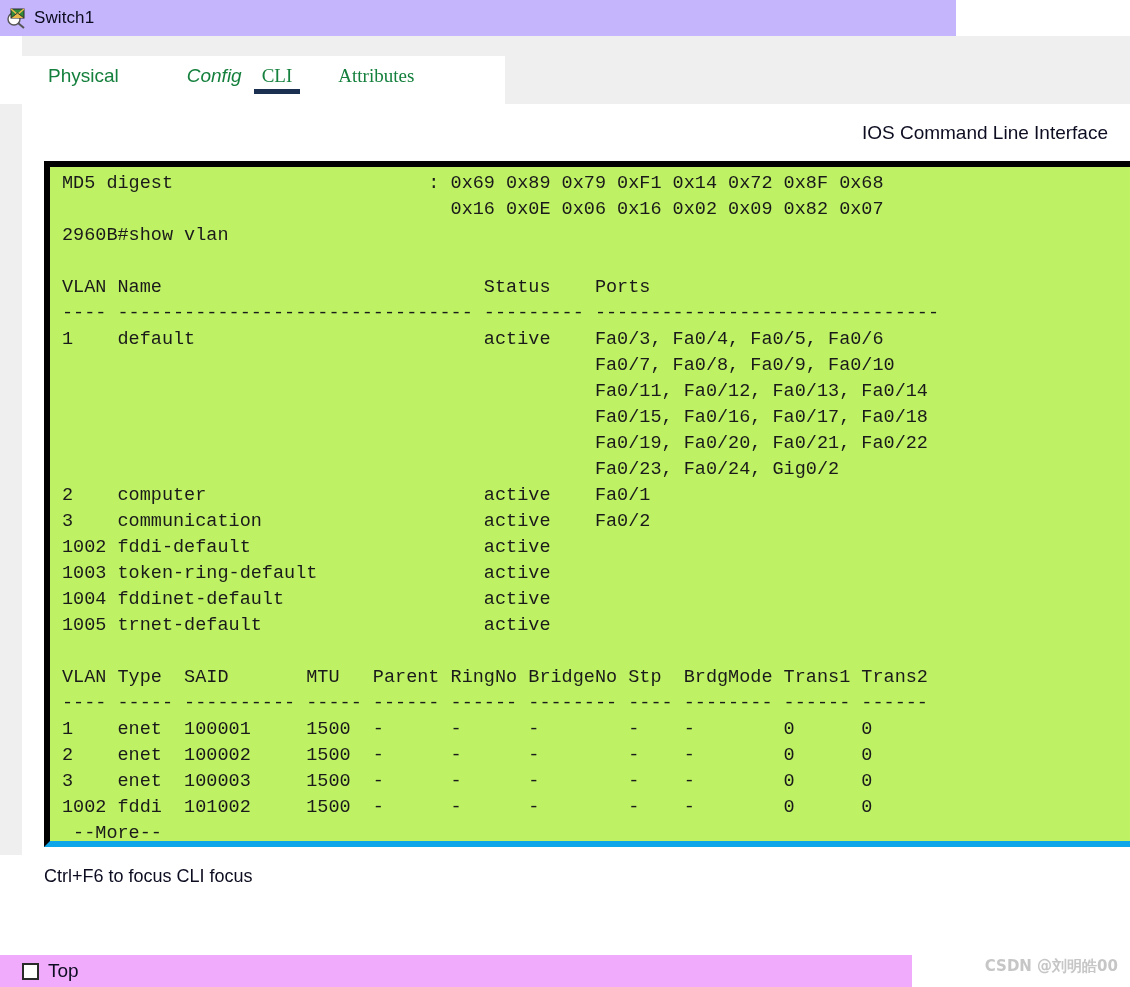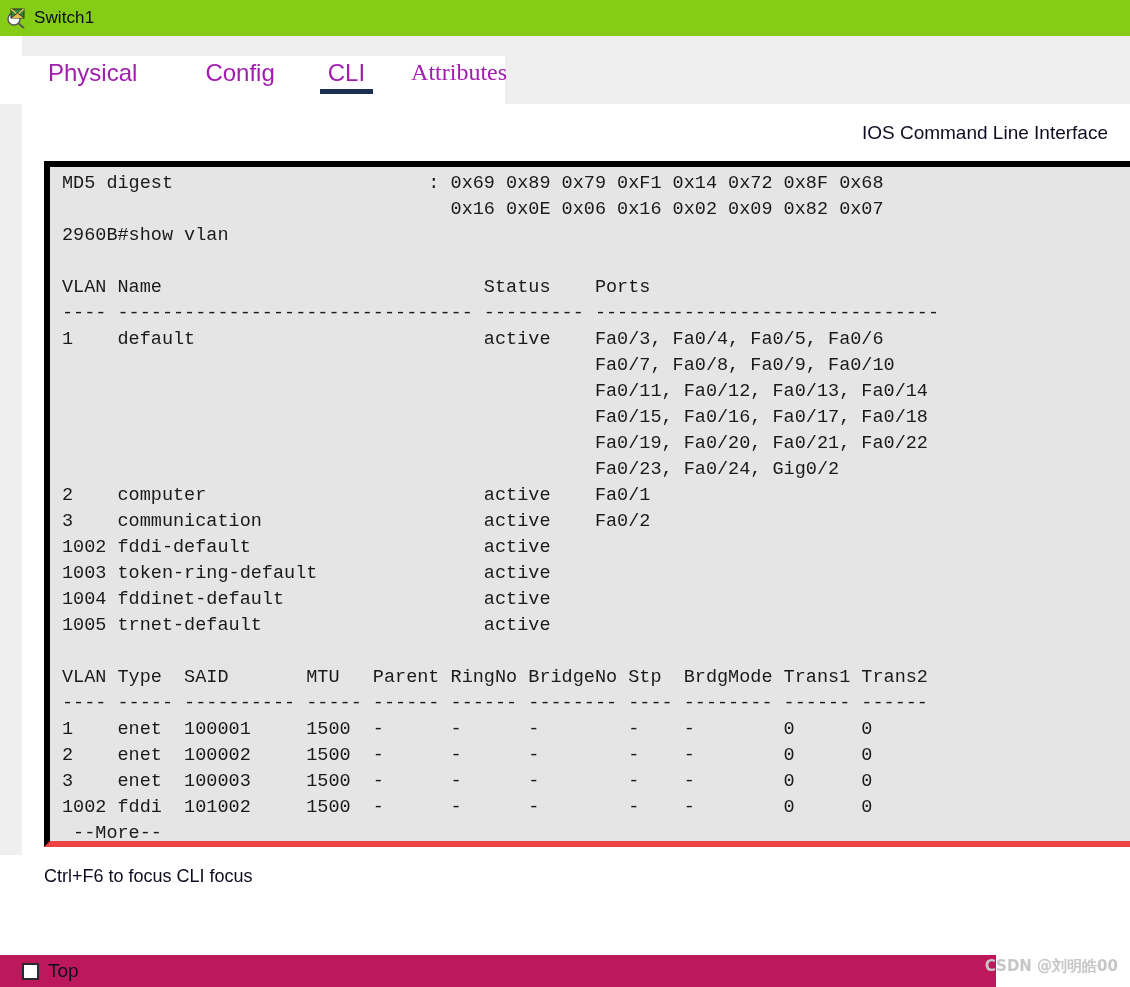--- a/index.html
+++ b/index.html
@@ -12,22 +12,22 @@
     height: 987px;
     position: relative;
     font-family: "Liberation Sans", sans-serif;
     overflow: hidden;
   }
 
   
   .titlebar {
     position: absolute;
     left: 0; top: 0;
-    width: 1130px; height: 36px;
-    background: #84cc16;
+    width: 956px; height: 36px;
+    background: #c4b5fd;
     display: flex;
     align-items: center;
     padding-left: 6px;
     box-sizing: border-box;
   }
   .win-icon {
     width: 22px; height: 22px;
     position: relative;
     flex: 0 0 auto;
     margin-right: 6px;
@@ -55,31 +55,31 @@
     position: absolute;
     left: 22px; top: 56px;
     width: 483px; height: 48px;
     background: #ffffff;
     display: flex;
     align-items: flex-start;
   }
   .tab {
     position: relative;
     height: 48px;
-    font-size: 24px;
-    color: #a21caf;
+    font-size: 19px;
+    color: #15803d;
     display: flex;
     align-items: flex-start;
-    padding-top: 3px;
+    padding-top: 9px;
     box-sizing: border-box;
     cursor: default;
   }
   .tab-physical { margin-left: 26px; }
-  .tab-config   { margin-left: 68px; }
-  .tab-cli      { margin-left: 53px; }
+  .tab-config   { margin-left: 68px; font-style: italic; }
+  .tab-cli      { margin-left: 20px; font-family: Liberation Serif, serif; }
   .tab-attributes { margin-left: 46px; font-family: Liberation Serif, serif; }
   .tab.active::after {
     content: "";
     position: absolute;
     left: -8px; right: -8px;
     bottom: 10px;
     height: 5px;
     background: #1b3050;
   }
 
@@ -103,24 +103,24 @@
     font-size: 19px;
     color: #0d0d22;
     text-align: left;
   }
 
   
   .terminal {
     position: absolute;
     left: 44px; top: 161px;
     width: 1086px; height: 686px;
-    background: #e5e5e5;
+    background: #bef264;
     border-left: 6px solid #000000;
     border-top: 6px solid #000000;
-    border-bottom: 6px solid #ef4444;
+    border-bottom: 6px solid #0ea5e9;
     box-sizing: border-box;
     overflow: hidden;
   }
   .term-inner {
     padding: 4px 0 0 12px;
     font-family: "Liberation Mono", "DejaVu Sans Mono", monospace;
     font-size: 18.5px;
     line-height: 26px;
     color: #1a1a1a;
     white-space: pre;
@@ -132,22 +132,22 @@
     position: absolute;
     left: 44px; top: 866px;
     font-size: 18px;
     color: #0d0d22;
   }
 
   
   .footer {
     position: absolute;
     left: 0; top: 955px;
-    width: 996px; height: 32px;
-    background: #be185d;
+    width: 912px; height: 32px;
+    background: #f0abfc;
     display: flex;
     align-items: center;
     padding-left: 22px;
     box-sizing: border-box;
   }
   .footer-checkbox {
     width: 17px; height: 17px;
     border: 2px solid #2a2a2a;
     background: #ffffff;
     box-sizing: border-box;

